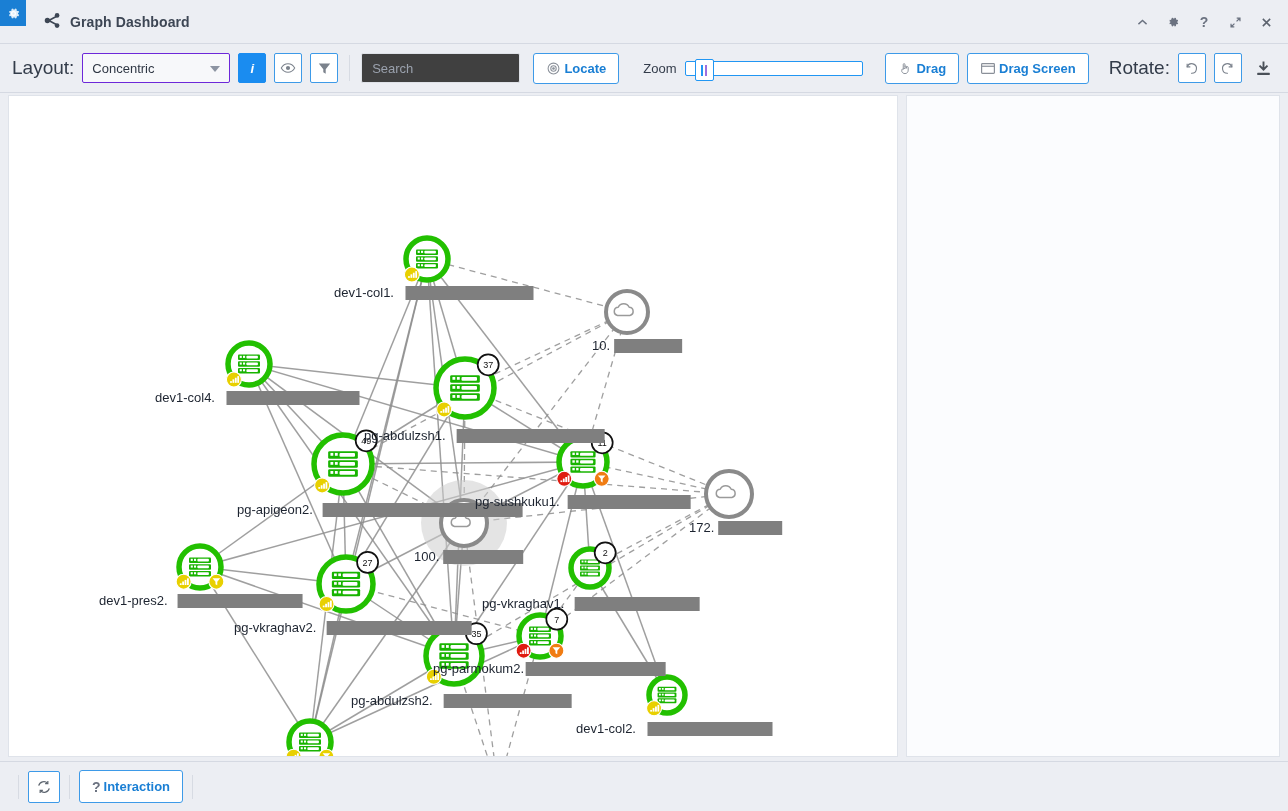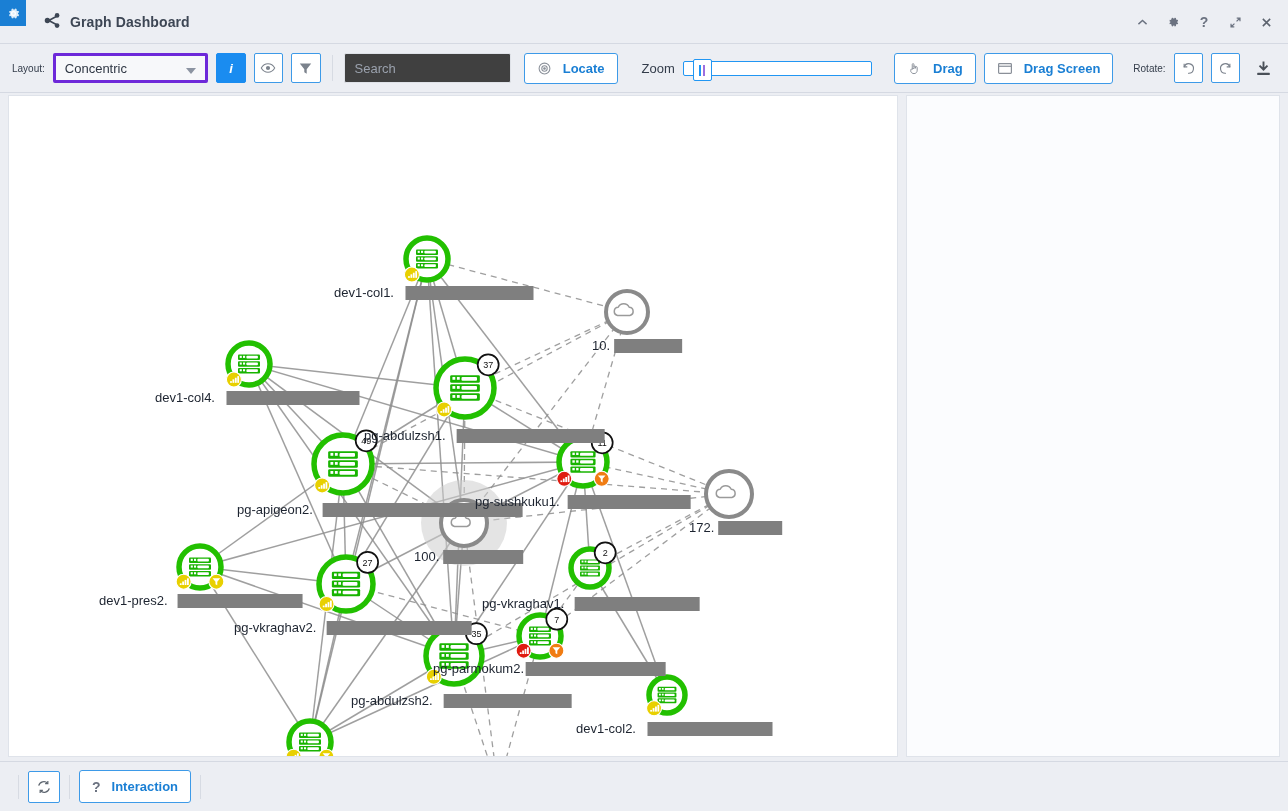--- a/index.html
+++ b/index.html
@@ -25,24 +25,24 @@
   .title-text{font-weight:bold;font-size:14px;color:#3d4654;letter-spacing:.1px;}
   .win-btns{position:absolute;right:14px;top:0;height:44px;display:flex;align-items:center;gap:15px;}
   .win-btn{width:16px;height:16px;display:flex;align-items:center;justify-content:center;color:#6b7280;cursor:pointer;}
 
   
   .toolbar{
     position:absolute;left:0;top:44px;width:1288px;height:49px;
     background:#eceef3;border-bottom:1px solid #d5d9e2;box-sizing:border-box;
     display:flex;align-items:center;padding:0 12px;gap:8px;
   }
-  .tb-label{font-size:10px;color:#333c4a;white-space:nowrap;}
+  .tb-label{font-size:19px;color:#333c4a;white-space:nowrap;}
   .select{
     position:relative;width:158px;height:30px;background:#f7f8fa;
-    border:3px solid #6d28d9;border-radius:2px;box-sizing:border-box;
+    border:1px solid #6d28d9;border-radius:2px;box-sizing:border-box;
     display:flex;align-items:center;padding:0 9px;font-size:13px;color:#2f3744;cursor:pointer;
   }
   .select .caret{
     position:absolute;right:9px;top:12px;width:0;height:0;
     border-left:5px solid transparent;border-right:5px solid transparent;border-top:6px solid #8c94a2;
   }
   .sq-btn{
     width:30px;height:30px;border:1px solid #3d9ae8;border-radius:2px;background:#fff;
     display:flex;align-items:center;justify-content:center;cursor:pointer;box-sizing:border-box;
   }
@@ -50,21 +50,21 @@
   .sq-btn.active .gly{color:#fff;}
   .gly{font-size:13px;color:#6a7280;font-weight:bold;line-height:1;}
   .vdiv{width:1px;height:26px;background:#d7dbe3;margin:0 3px;}
   .search{
     width:170px;height:30px;background:#404040;border:1px solid #dfe2e8;border-radius:2px;
     box-sizing:border-box;display:flex;align-items:center;padding:0 10px;
     font-size:13px;color:#9aa1ad;cursor:text;
   }
   .pill-btn{
     height:31px;border:1px solid #3d9ae8;border-radius:3px;background:#fff;
-    display:flex;align-items:center;gap:11px;padding:0 12px;box-sizing:border-box;cursor:pointer;
+    display:flex;align-items:center;gap:3px;padding:0 12px;box-sizing:border-box;cursor:pointer;
     color:#1a7fd4;font-weight:bold;font-size:13px;white-space:nowrap;
   }
   .pill-btn .ic{color:#8a9099;display:flex;align-items:center;}
   .zoom-label{font-size:13px;color:#333c4a;margin-left:16px;}
   .slider{position:relative;width:193px;height:18px;display:flex;align-items:center;}
   .slider-track{
     position:absolute;left:8px;right:0;height:15px;border:1px solid #2196f3;
     background:#fff;border-radius:2px;box-sizing:border-box;
   }
   .slider-track.left{left:0;width:18px;}

